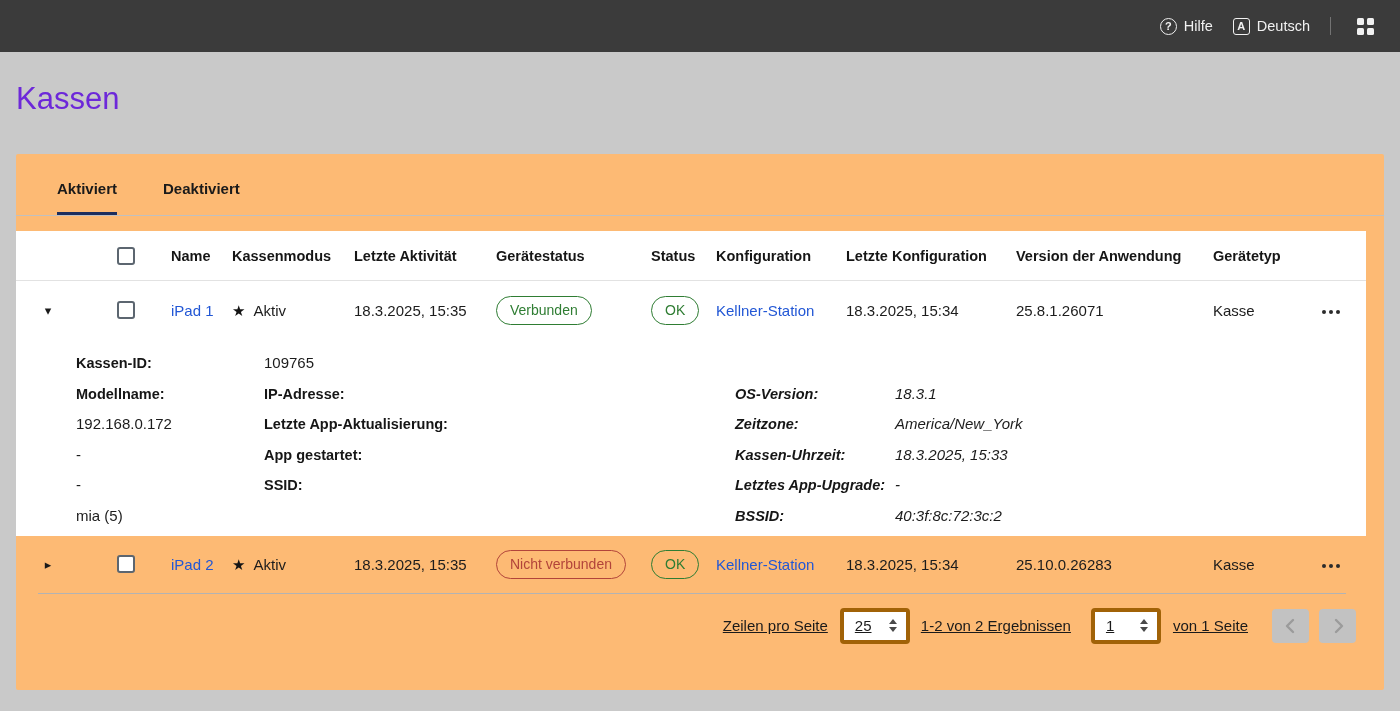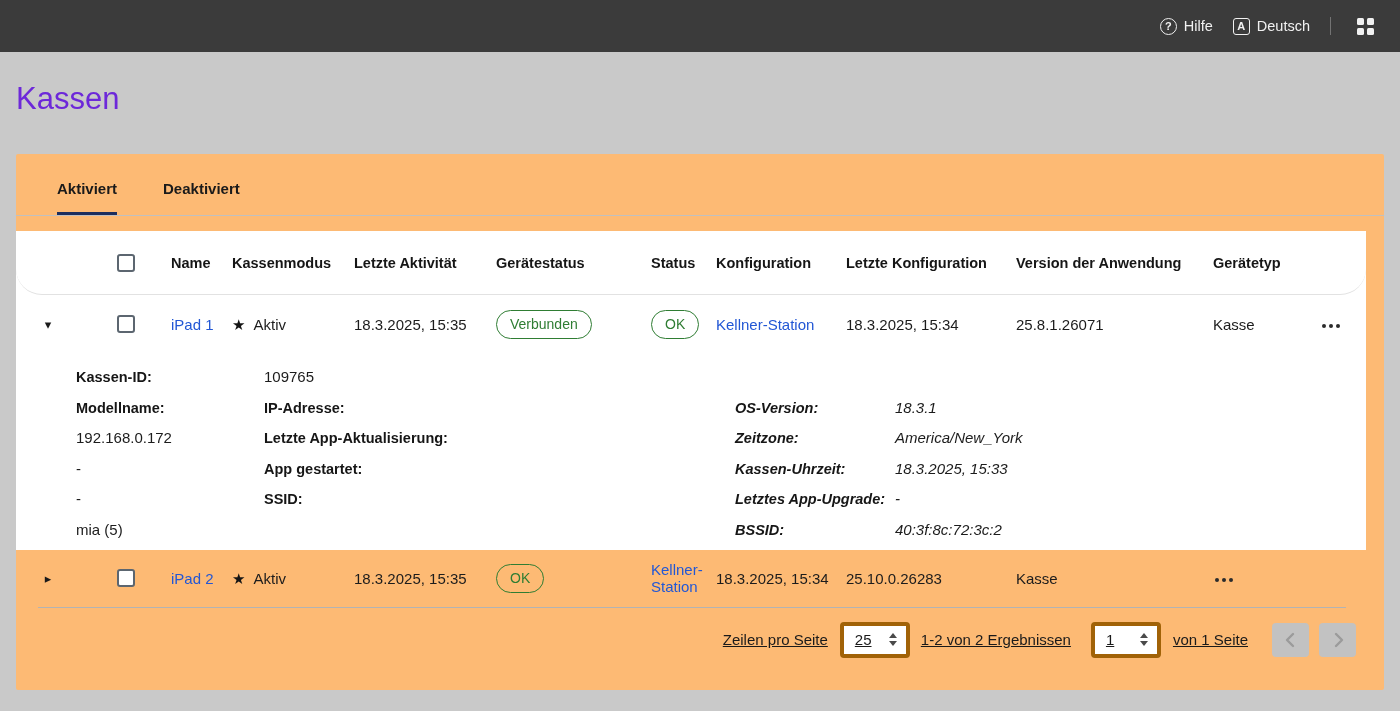--- a/index.html
+++ b/index.html
@@ -63,21 +63,21 @@
 
   
   .trow {
     display: grid;
     grid-template-columns: 64px 91px 61px 122px 142px 155px 65px 130px 170px 197px 107px 1fr;
     align-items: center;
   }
   .white-block {
     background: #ffffff; margin: 15px 18px 0 0;
   }
-  .thead { height: 64px; border-bottom: 1px solid #e2e2e2; border-radius: 26px; }
+  .thead { height: 50px; border-bottom: 1px solid #e2e2e2; }
   .th { font-size: 14.5px; font-weight: 700; color: #161616; }
   .data-row { height: 58px; font-size: 15px; }
   .row2 { margin-right: 18px; height: 57px; }
   .row-divider { height: 1px; background: #b3b3b3; margin: 0 38px 0 22px; }
 
   .cell-exp { display: flex; justify-content: center; }
   .expander { font-size: 13px; color: #1a1a1a; cursor: pointer; line-height: 1; }
   .cell-check { display: flex; justify-content: center; }
   .checkbox {
     width: 18px; height: 18px; background: #ffffff;
@@ -242,20 +242,21 @@
       </div>
     <div class="cell-check">
         <span class="checkbox"></span>
       </div>
     <div><a class="link">iPad 2</a></div>
     <div class="mode-cell">
       <span class="star">★</span>
       <span>Aktiv</span>
     </div>
     <div>18.3.2025, 15:35</div>
+    <div><span class="badge badge-red">Nicht verbunden</span></div>
     <div><span class="badge badge-green">OK</span></div>
     <div><a class="link">Kellner-Station</a></div>
     <div>18.3.2025, 15:34</div>
     <div>25.10.0.26283</div>
     <div>Kasse</div>
     <div><span class="dots">
           <i></i>
           <i></i>
           <i></i>
         </span></div>

